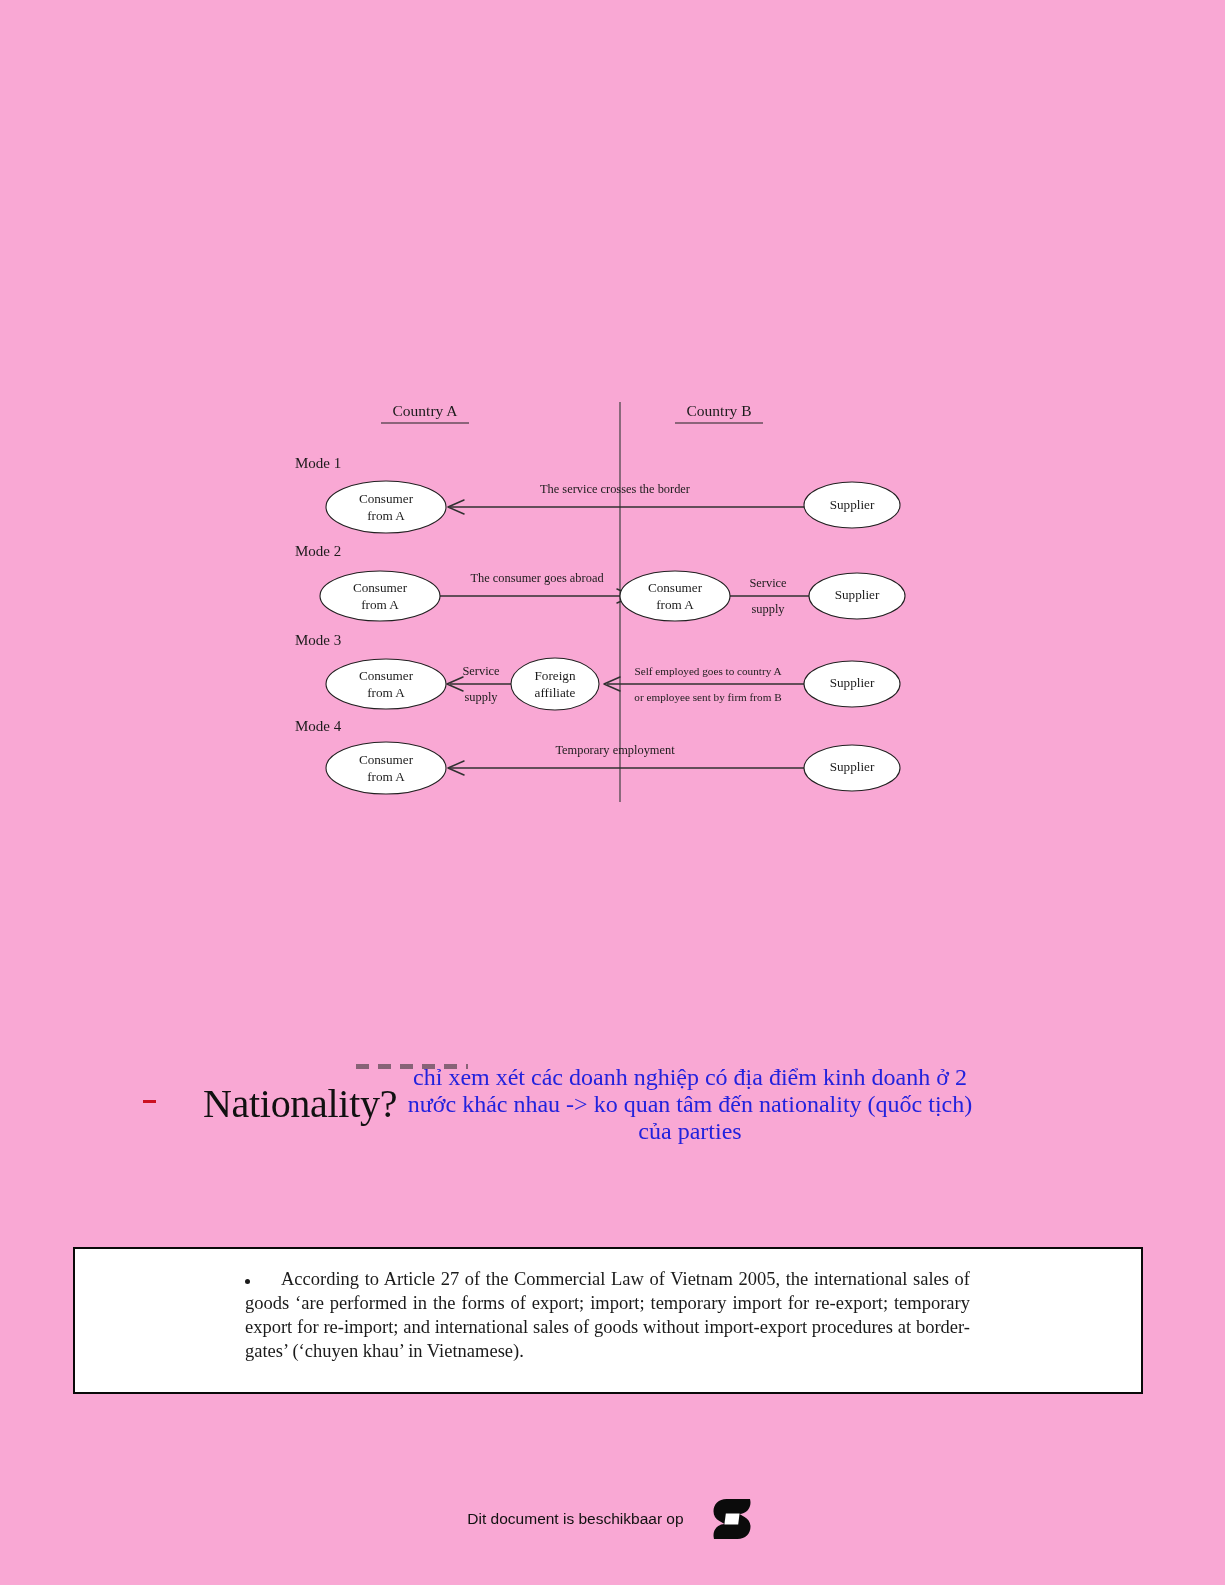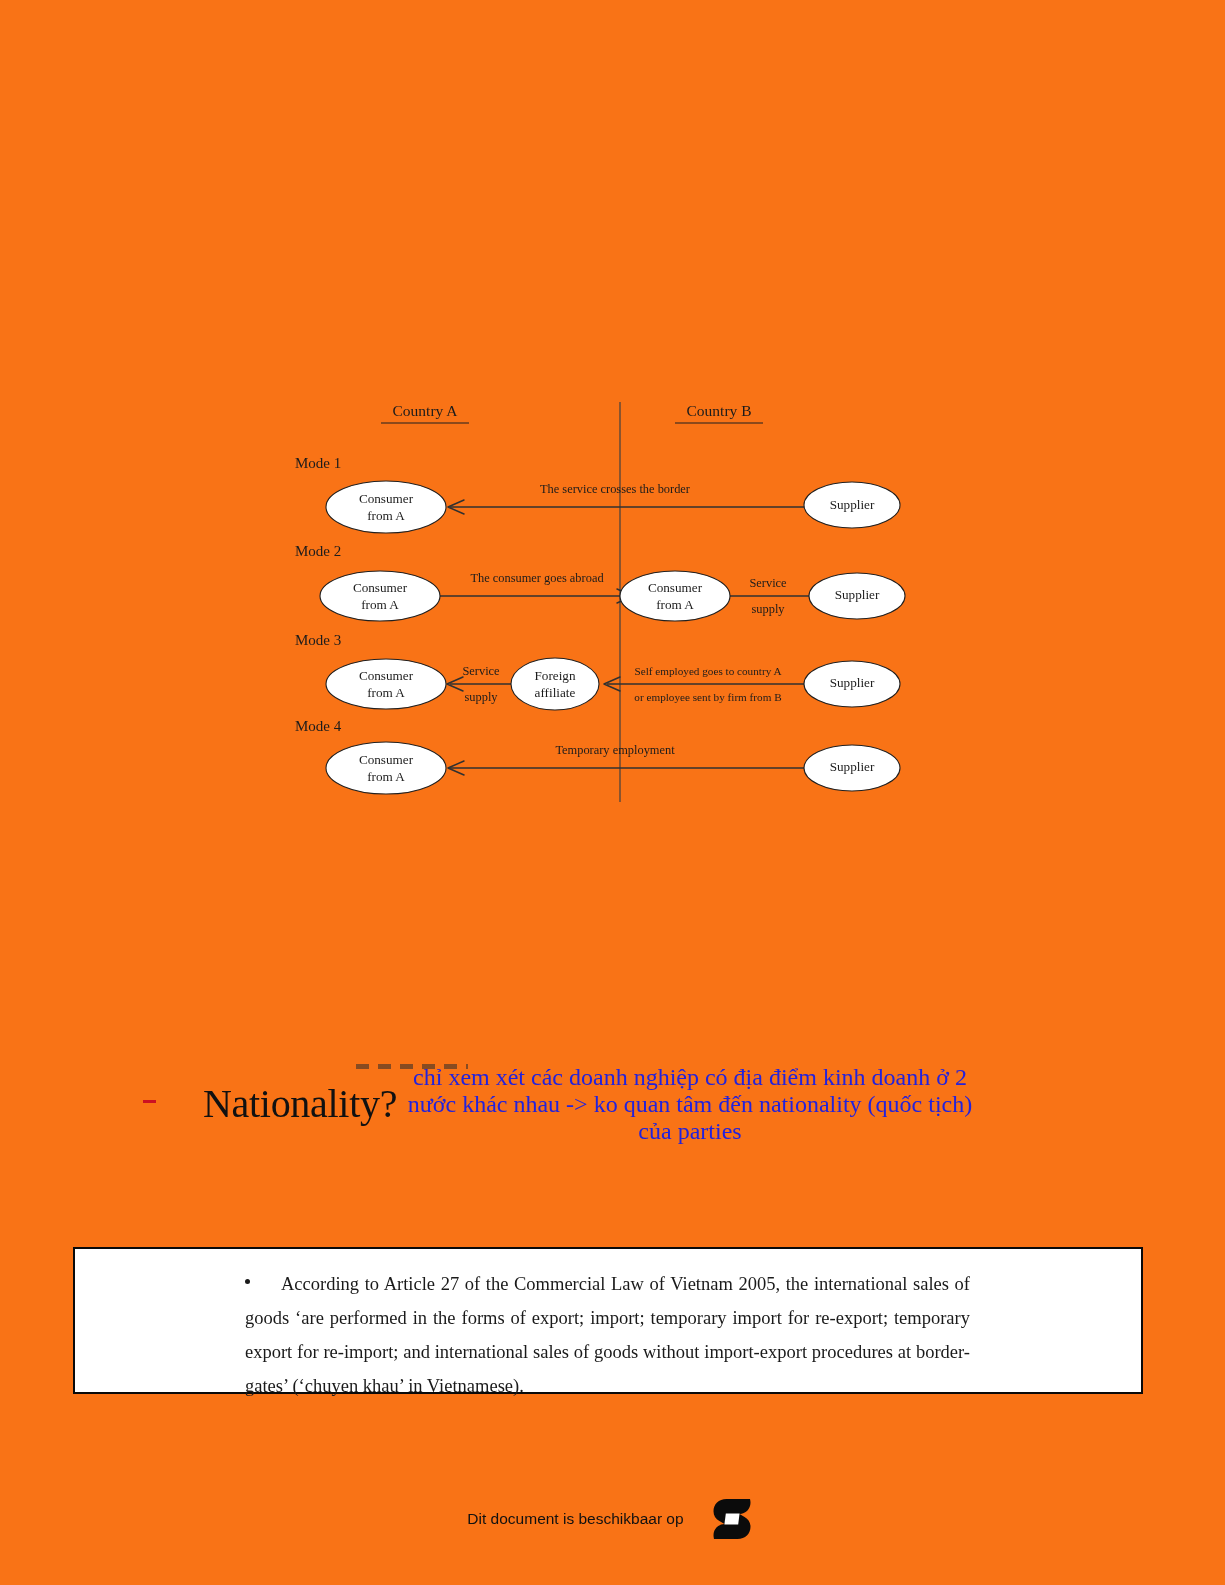--- a/index.html
+++ b/index.html
@@ -9,21 +9,21 @@
     background: #ffffff;
   }
   body {
     font-family: "Liberation Serif", serif;
     color: #1a1a1a;
   }
   #page {
     position: relative;
     width: 1225px;
     height: 1585px;
-    background: #f97316;
+    background: #f9a8d4;
     overflow: hidden;
   }
 
   
   #diagram-figure {
     position: absolute;
     left: 285px;
     top: 390px;
     width: 640px;
     height: 420px;
@@ -156,21 +156,21 @@
     left: 0px;
     top: 12px;
     width: 5px;
     height: 5px;
     border-radius: 50%;
     background: #1a1a1a;
   }
   #quote-text {
     font-family: "Liberation Serif", serif;
     font-size: 18.5px;
-    line-height: 34px;
+    line-height: 24px;
     color: #1a1a1a;
     text-align: justify;
     text-indent: 36px;
     margin: 0;
   }
 
   
   #footer {
     position: absolute;
     left: 0px;

